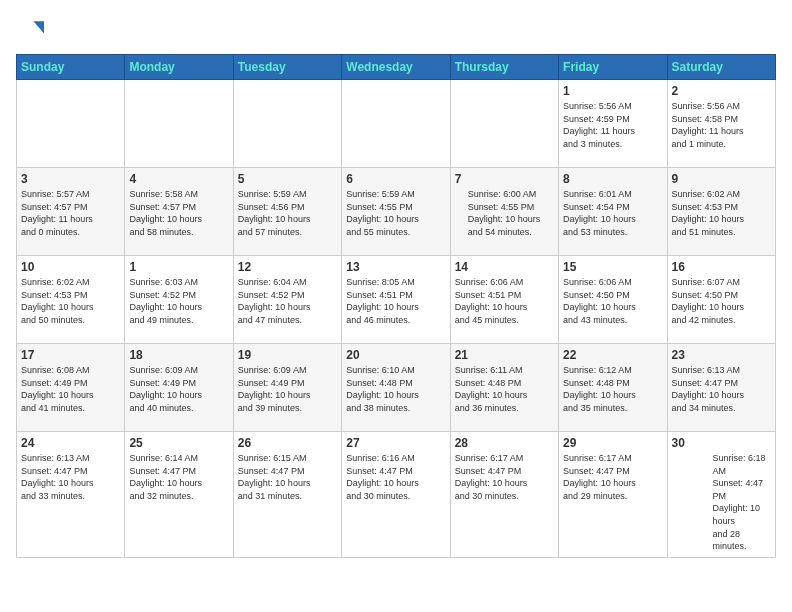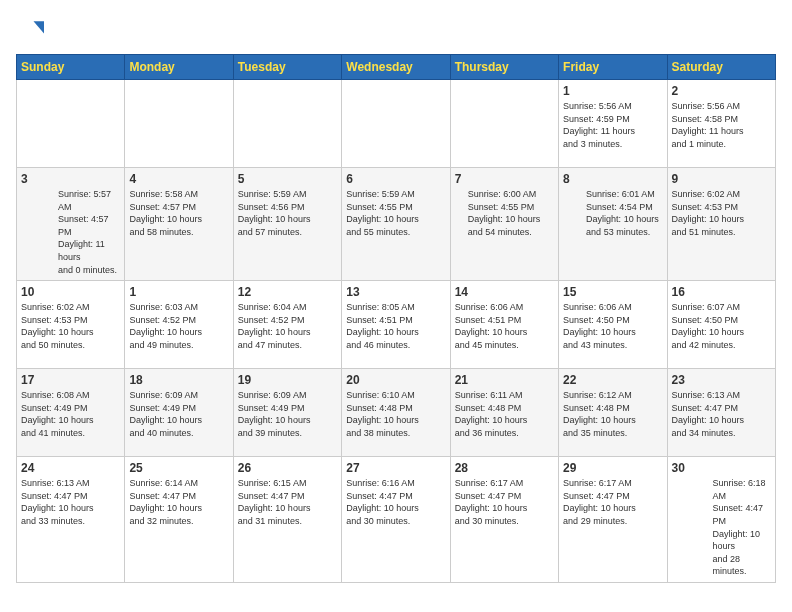--- a/index.html
+++ b/index.html
@@ -45,21 +45,21 @@
       font-size: 14px;
       color: #555;
     }
     table {
       width: 100%;
       border-collapse: collapse;
       table-layout: fixed;
     }
     thead tr th {
       background-color: #2a6db5;
-      color: #fde047;
+      color: #5eead4;
       font-size: 12px;
       font-weight: bold;
       padding: 5px 4px;
       text-align: left;
       border: 1px solid #1a5090;
     }
     tbody tr td {
       vertical-align: top;
       border: 1px solid #ccc;
       padding: 4px;
@@ -136,21 +136,21 @@
           <span class="day-num">2</span>
           <div class="day-info" style="white-space: pre-line;">Sunrise: 5:56 AM
 Sunset: 4:58 PM
 Daylight: 11 hours
 and 1 minute.</div>
         </td>
       </tr>
       <tr>
         <td>
           <span class="day-num">3</span>
-          <div class="day-info" style="white-space: pre-line; margin-left: 37px;">Sunrise: 5:57 AM
+          <div class="day-info" style="white-space: pre-line;">Sunrise: 5:57 AM
 Sunset: 4:57 PM
 Daylight: 11 hours
 and 0 minutes.</div>
         </td>
         <td>
           <span class="day-num">4</span>
           <div class="day-info" style="white-space: pre-line;">Sunrise: 5:58 AM
 Sunset: 4:57 PM
 Daylight: 10 hours
 and 58 minutes.</div>
@@ -171,21 +171,21 @@
         </td>
         <td>
           <span class="day-num">7</span>
           <div class="day-info" style="white-space: pre-line; margin-left: 13px;">Sunrise: 6:00 AM
 Sunset: 4:55 PM
 Daylight: 10 hours
 and 54 minutes.</div>
         </td>
         <td>
           <span class="day-num">8</span>
-          <div class="day-info" style="white-space: pre-line; margin-left: 23px;">Sunrise: 6:01 AM
+          <div class="day-info" style="white-space: pre-line;">Sunrise: 6:01 AM
 Sunset: 4:54 PM
 Daylight: 10 hours
 and 53 minutes.</div>
         </td>
         <td>
           <span class="day-num">9</span>
           <div class="day-info" style="white-space: pre-line;">Sunrise: 6:02 AM
 Sunset: 4:53 PM
 Daylight: 10 hours
 and 51 minutes.</div>

